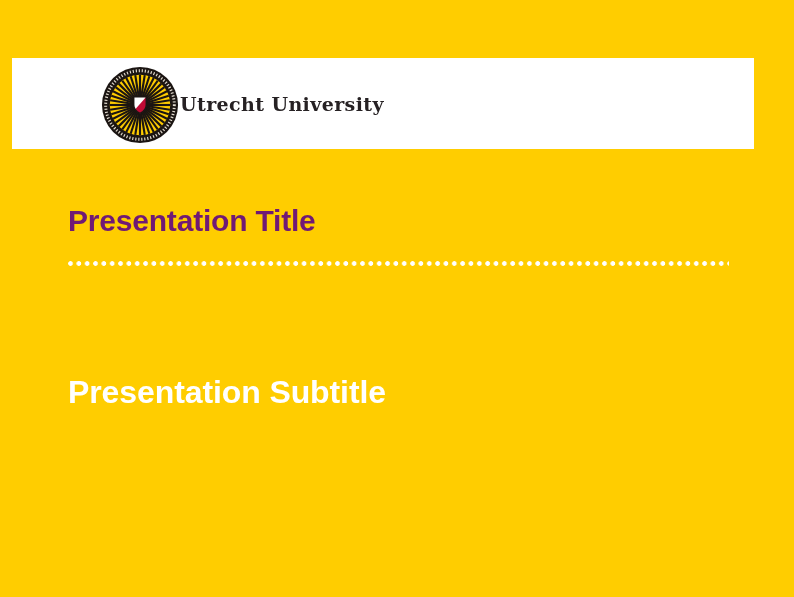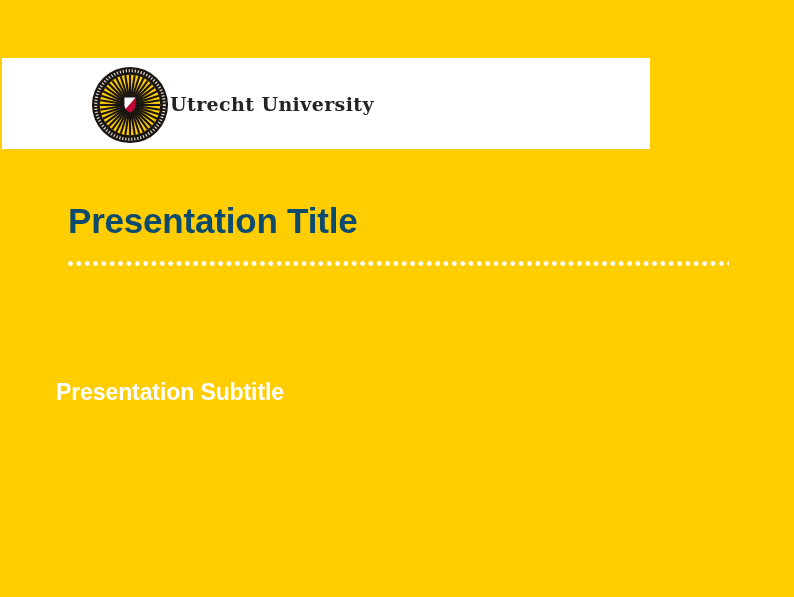--- a/index.html
+++ b/index.html
@@ -10,23 +10,23 @@
   .slide {
     position: relative;
     width: 794px;
     height: 597px;
     background: #FFCD00;
     overflow: hidden;
     font-family: "Liberation Sans", sans-serif;
   }
   .header-band {
     position: absolute;
-    left: 2px;
+    left: 12px;
     top: 58px;
-    width: 648px;
+    width: 742px;
     height: 91px;
     background: #ffffff;
   }
   .logo {
     position: absolute;
     left: 89px;
     top: 8px;
     width: 78px;
     height: 78px;
   }
@@ -45,43 +45,43 @@
     font-family: "DejaVu Serif", "Liberation Serif", serif;
     font-weight: bold;
     font-size: 19px;
     letter-spacing: 0.4px;
     color: #262123;
   }
   .title {
     position: absolute;
     left: 68px;
     top: 203px;
-    color: #0c4a6e;
-    font-size: 35px;
+    color: #701a75;
+    font-size: 30px;
     font-weight: bold;
     letter-spacing: -0.2px;
     line-height: 36px;
     white-space: nowrap;
   }
   .dotted-line {
     position: absolute;
     left: 68px;
     top: 261px;
     width: 661px;
     height: 5px;
     background-image: radial-gradient(circle at 2.5px 2.5px, #ffffff 2px, rgba(255,255,255,0) 2.7px);
     background-size: 8.35px 5px;
     background-repeat: repeat-x;
   }
   .subtitle {
     position: absolute;
-    left: 56px;
+    left: 68px;
     top: 377px;
     color: #ffffff;
-    font-size: 23px;
+    font-size: 32px;
     font-weight: bold;
     letter-spacing: -0.1px;
     line-height: 30px;
     white-space: nowrap;
   }
   .author {
     position: absolute;
     left: 68px;
     top: 426px;
     color: #ffffff;

